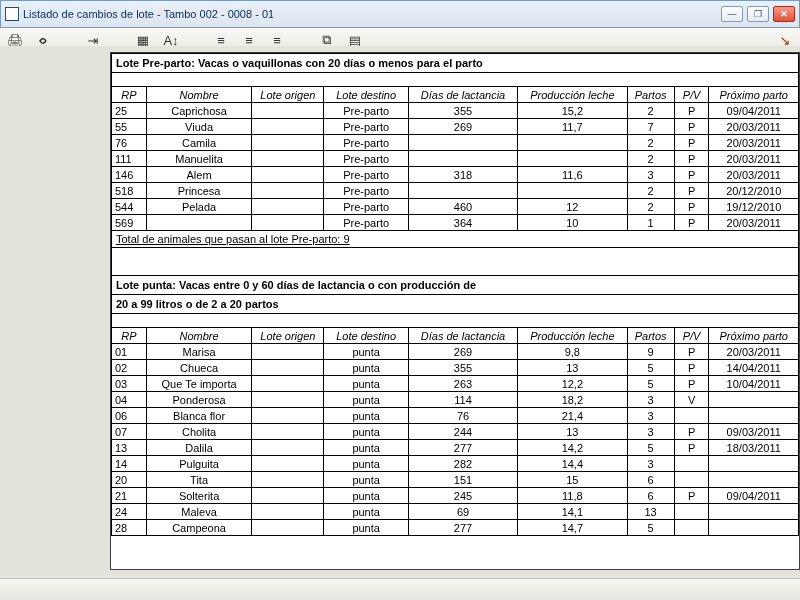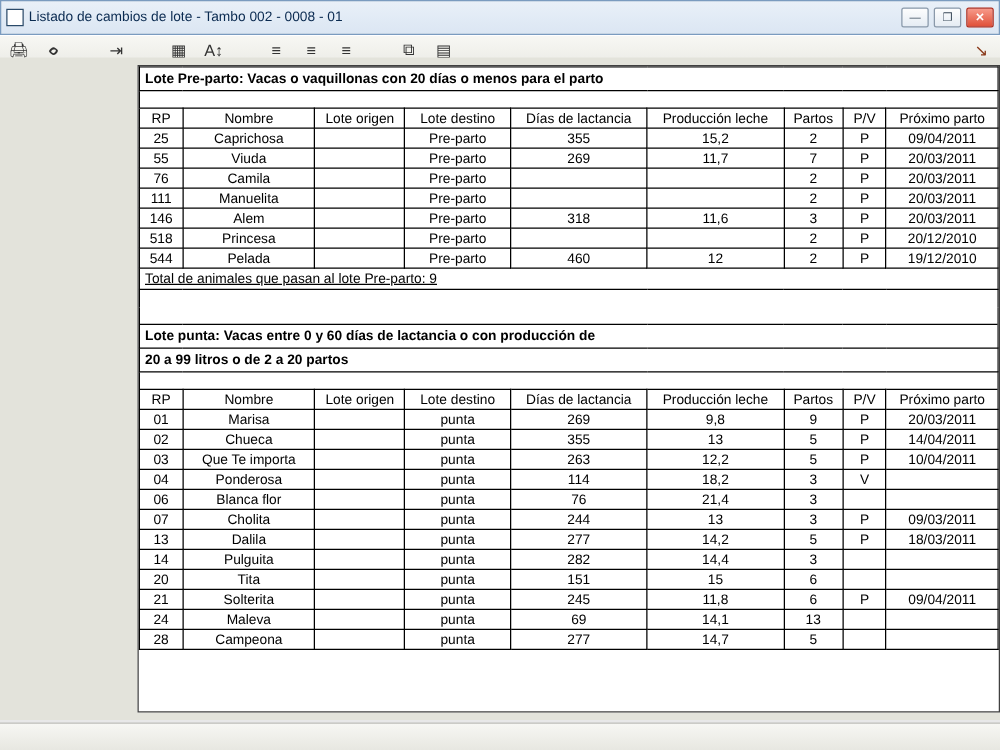--- a/index.html
+++ b/index.html
@@ -17,26 +17,26 @@
   .tbtn { width:18px; height:18px; display:flex; align-items:center; justify-content:center; color:#333; font-size:13px; cursor:pointer; }
   .tgap { width:12px; }
   .exitbtn { margin-left:auto; }
 
   .client { position:absolute; left:0; right:0; top:46px; bottom:24px; background:#e3e3db; padding:6px 0 6px 110px; }
   .report-wrap { position:relative; height:100%; }
   .report { background:#fff; border:1px solid #404040; height:100%; overflow:hidden; }
 
   table { border-collapse:collapse; width:100%; table-layout:fixed; }
   td, th { border:1px solid #000; padding:1px 3px; font-size:11px; height:16px; overflow:hidden; white-space:nowrap; text-overflow:clip; }
-  th { font-weight:normal; text-align:center; background:#fff; }
+  th { font-weight:normal; text-align:center; background:#fff;font-style:italic; }
   .section-title td { font-weight:bold; text-align:left; padding:3px 4px; }
   .total-row td { text-align:left; padding:2px 4px;text-decoration:underline; }
   .blank-row td { border-left:1px solid #000; border-right:1px solid #000; border-top:none; border-bottom:none; height:14px; }
   td.c { text-align:center; }
-  td.l { text-align:center; }
+  td.l { text-align:left; }
 
   col.rp { width:28px; }
   col.nom { width:85px; }
   col.lo { width:58px; }
   col.ld { width:68px; }
   col.dl { width:88px; }
   col.pl { width:88px; }
   col.pa { width:38px; }
   col.pv { width:28px; }
   col.px { width:72px; }
@@ -177,20 +177,31 @@
               <td class="l">544</td>
               <td class="c">Pelada</td>
               <td class="c"></td>
               <td class="c">Pre-parto</td>
               <td class="c">460</td>
               <td class="c">12</td>
               <td class="c">2</td>
               <td class="c">P</td>
               <td class="c">19/12/2010</td>
             </tr>
+            <tr>
+              <td class="l">569</td>
+              <td class="c"></td>
+              <td class="c"></td>
+              <td class="c">Pre-parto</td>
+              <td class="c">364</td>
+              <td class="c">10</td>
+              <td class="c">1</td>
+              <td class="c">P</td>
+              <td class="c">20/03/2011</td>
+            </tr>
             <tr class="total-row">
               <td colspan="9">Total de animales que pasan al lote Pre-parto: 9</td>
             </tr>
             <tr class="blank-row">
               <td colspan="9"></td>
             </tr>
             <tr class="blank-row">
               <td colspan="9"></td>
             </tr>
             <tr class="section-title">

